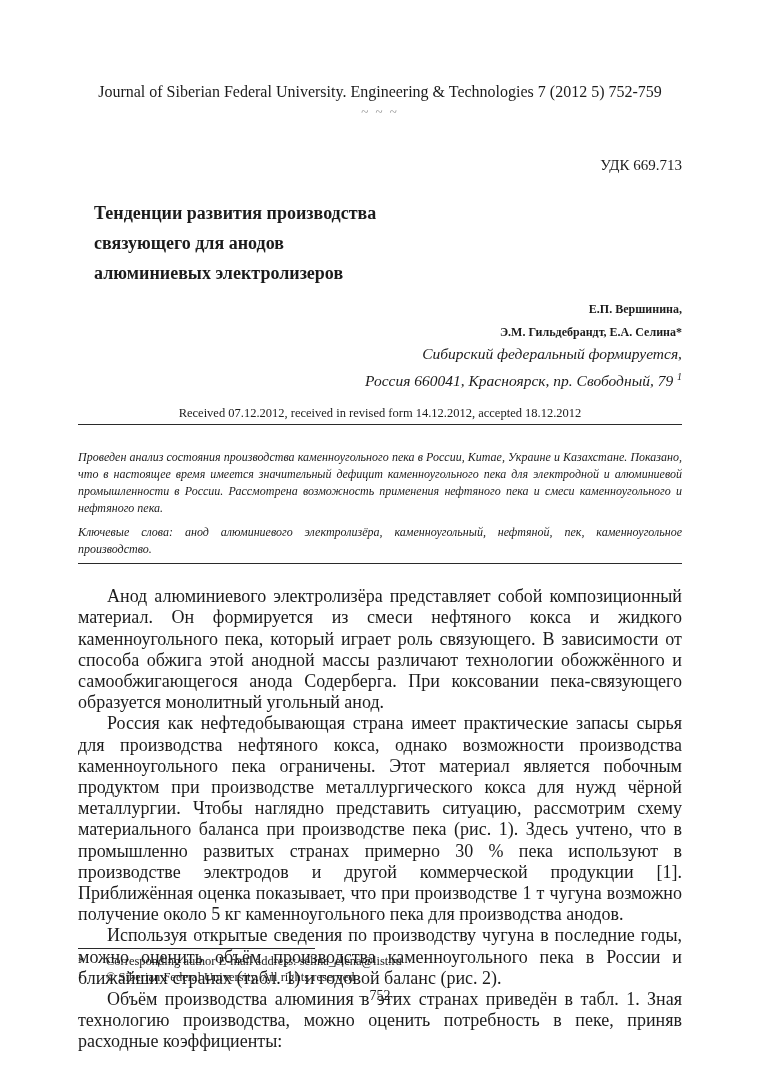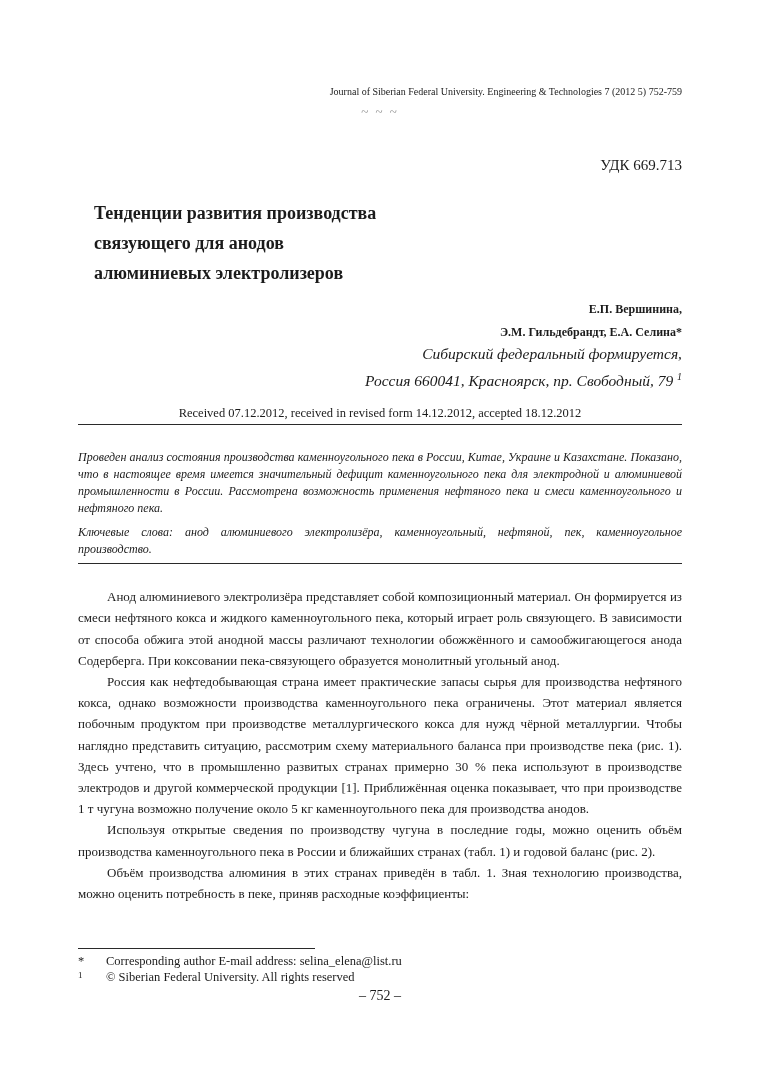--- a/index.html
+++ b/index.html
@@ -2,35 +2,35 @@
 <html><head>
 <meta charset="utf-8">
 <style>
   html,body{margin:0;padding:0;background:#ffffff;}
   .page{
     position:relative;width:760px;height:1080px;background:#ffffff;
     font-family:"Liberation Serif","DejaVu Serif",serif;color:#1b1b1b;
     overflow:hidden;
   }
   .content{position:absolute;left:78px;top:0;width:604px;padding-top:84px;}
-  .journal-header{text-align:right;font-size:10px;line-height:15px;white-space:nowrap;}
+  .journal-header{text-align:center;font-size:16px;line-height:15px;white-space:nowrap;}
   .tildes{text-align:center;font-size:13px;line-height:15px;margin-top:5px;letter-spacing:2px;color:#8b8b8b;}
   .udk{margin-top:38px;font-size:15px;line-height:17px;text-align:right;}
   .title{margin:24px 0 0 16px;font-size:18px;font-weight:bold;line-height:30px;}
   .title .tl{display:block;}
   .authors{margin-top:10px;text-align:right;}
   .author-bold{font-weight:bold;font-size:12px;line-height:22.5px;}
   .affiliation{font-style:italic;font-size:15.5px;line-height:22.5px;}
   .aff-sup{font-size:10px;}
   .received{margin-top:14px;text-align:center;font-size:12.5px;line-height:14px;}
   .rule{margin-top:4px;border-top:1.5px solid #2a2a2a;height:0;}
   .abstract{margin:24px 0 0 0;font-style:italic;font-size:12px;line-height:17px;text-align:justify;}
   .keywords{margin-top:7px;}
   .rule2{margin-top:5px;}
-  .body-text{margin-top:22px;font-size:13px;line-height:21.2px;text-align:justify;}
+  .body-text{margin-top:22px;font-size:18px;line-height:21.2px;text-align:justify;}
   .body-text p{margin:0;text-indent:29px;}
   .footnotes{position:absolute;left:78px;top:948px;width:604px;font-size:12.5px;}
   .fn-rule{width:237px;border-top:1px solid #2a2a2a;height:0;margin-bottom:5px;}
   .fn-row{display:flex;line-height:15.5px;}
   .fn-marker{width:28px;flex:none;}
   .fn-marker.sup{font-size:9px;position:relative;top:-2px;}
   .fn-text{flex:1;}
   .page-number{position:absolute;left:0;top:988px;width:760px;text-align:center;font-size:14px;}
 </style>
 </head>

